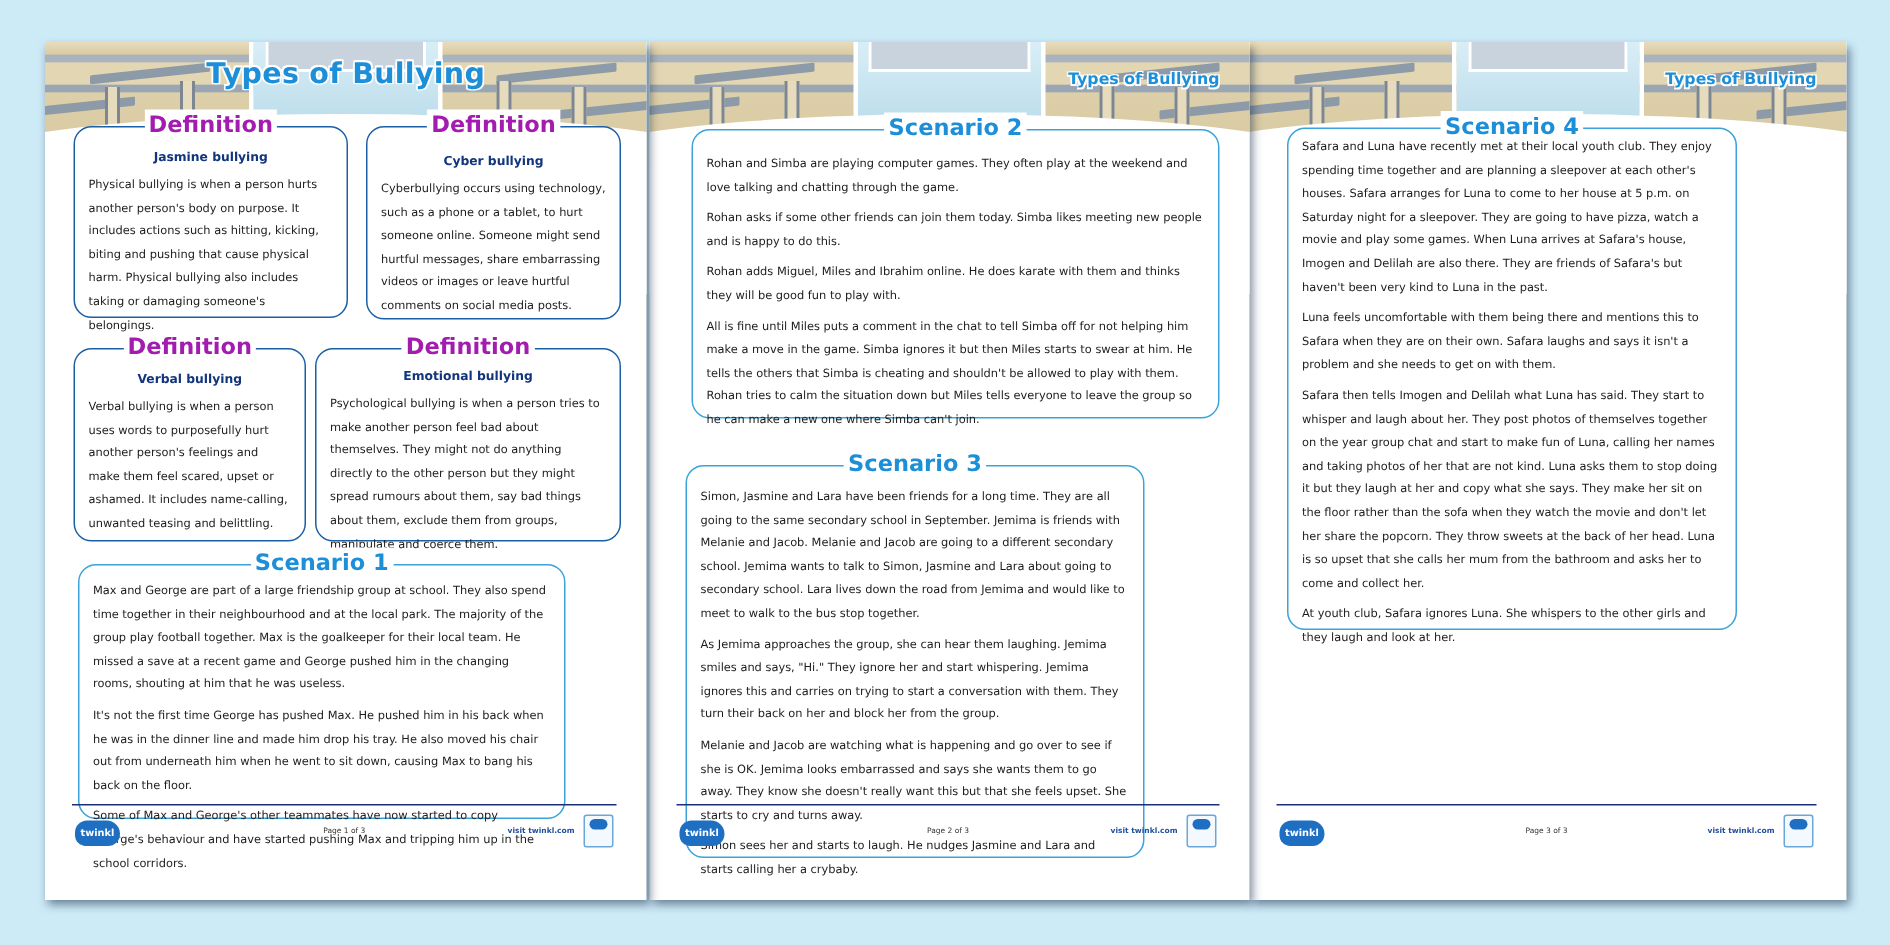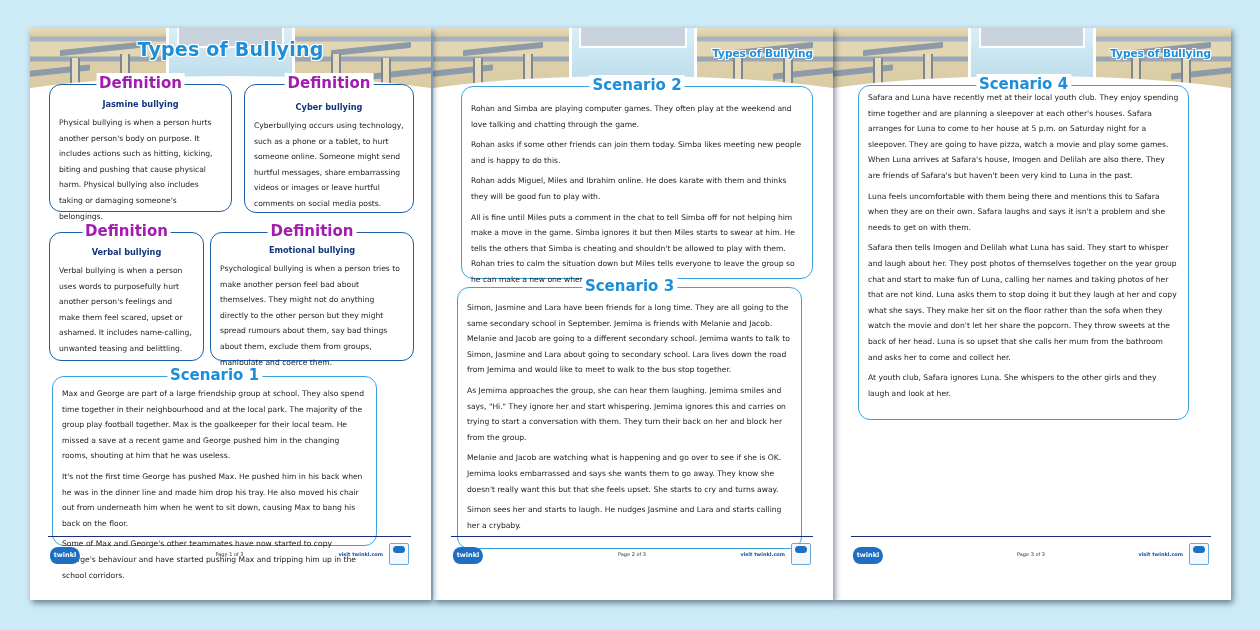--- a/index.html
+++ b/index.html
@@ -178,21 +178,21 @@
   <div class="box light" style="left:28px;top:58px;width:352px;height:193px;">
     <div class="box-heading">Scenario 2</div>
     <div class="box-body" style="margin-top:14px;">
       <p>Rohan and Simba are playing computer games. They often play at the weekend and love talking and chatting through the game.</p>
       <p>Rohan asks if some other friends can join them today. Simba likes meeting new people and is happy to do this.</p>
       <p>Rohan adds Miguel, Miles and Ibrahim online. He does karate with them and thinks they will be good fun to play with.</p>
       <p>All is fine until Miles puts a comment in the chat to tell Simba off for not helping him make a move in the game. Simba ignores it but then Miles starts to swear at him. He tells the others that Simba is cheating and shouldn't be allowed to play with them. Rohan tries to calm the situation down but Miles tells everyone to leave the group so he can make a new one where Simba can't join.</p>
     </div>
   </div>
 
-  <div class="box light" style="left:24px;top:259px;width:345px;height:262px;">
+  <div class="box light" style="left:24px;top:282px;width:306px;height:262px;">
     <div class="box-heading">Scenario 3</div>
     <div class="box-body" style="margin-top:12px;">
       <p>Simon, Jasmine and Lara have been friends for a long time. They are all going to the same secondary school in September. Jemima is friends with Melanie and Jacob. Melanie and Jacob are going to a different secondary school. Jemima wants to talk to Simon, Jasmine and Lara about going to secondary school. Lara lives down the road from Jemima and would like to meet to walk to the bus stop together.</p>
       <p>As Jemima approaches the group, she can hear them laughing. Jemima smiles and says, "Hi." They ignore her and start whispering. Jemima ignores this and carries on trying to start a conversation with them. They turn their back on her and block her from the group.</p>
       <p>Melanie and Jacob are watching what is happening and go over to see if she is OK. Jemima looks embarrassed and says she wants them to go away. They know she doesn't really want this but that she feels upset. She starts to cry and turns away.</p>
       <p>Simon sees her and starts to laugh. He nudges Jasmine and Lara and starts calling her a crybaby.</p>
     </div>
   </div>
 
   <div class="footer">
@@ -211,21 +211,21 @@
     <div class="leg" style="left:40px;top:30px;"></div>
     <div class="leg" style="left:90px;top:26px;"></div>
     <div class="desk" style="right:20px;top:18px;width:80px;"></div>
     <div class="desk" style="right:-10px;top:42px;width:70px;"></div>
     <div class="leg" style="right:40px;top:30px;"></div>
     <div class="leg" style="right:90px;top:26px;"></div>
   </div>
   <div class="curve"></div>
   <div class="doc-title-small">Types of Bullying</div>
 
-  <div class="box light" style="left:25px;top:57px;width:331px;height:335px;">
+  <div class="box light" style="left:25px;top:57px;width:300px;height:335px;">
     <div class="box-heading">Scenario 4</div>
     <div class="box-body" style="margin-top:4px;">
       <p>Safara and Luna have recently met at their local youth club. They enjoy spending time together and are planning a sleepover at each other's houses. Safara arranges for Luna to come to her house at 5 p.m. on Saturday night for a sleepover. They are going to have pizza, watch a movie and play some games. When Luna arrives at Safara's house, Imogen and Delilah are also there. They are friends of Safara's but haven't been very kind to Luna in the past.</p>
       <p>Luna feels uncomfortable with them being there and mentions this to Safara when they are on their own. Safara laughs and says it isn't a problem and she needs to get on with them.</p>
       <p>Safara then tells Imogen and Delilah what Luna has said. They start to whisper and laugh about her. They post photos of themselves together on the year group chat and start to make fun of Luna, calling her names and taking photos of her that are not kind. Luna asks them to stop doing it but they laugh at her and copy what she says. They make her sit on the floor rather than the sofa when they watch the movie and don't let her share the popcorn. They throw sweets at the back of her head. Luna is so upset that she calls her mum from the bathroom and asks her to come and collect her.</p>
       <p>At youth club, Safara ignores Luna. She whispers to the other girls and they laugh and look at her.</p>
     </div>
   </div>
 
   <div class="footer">

